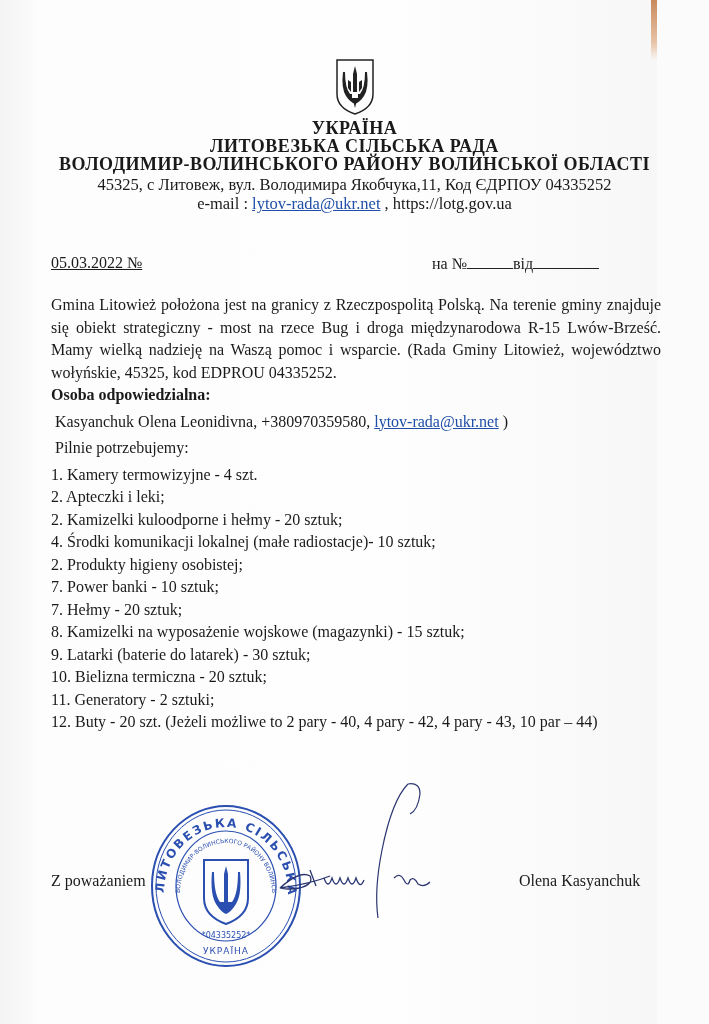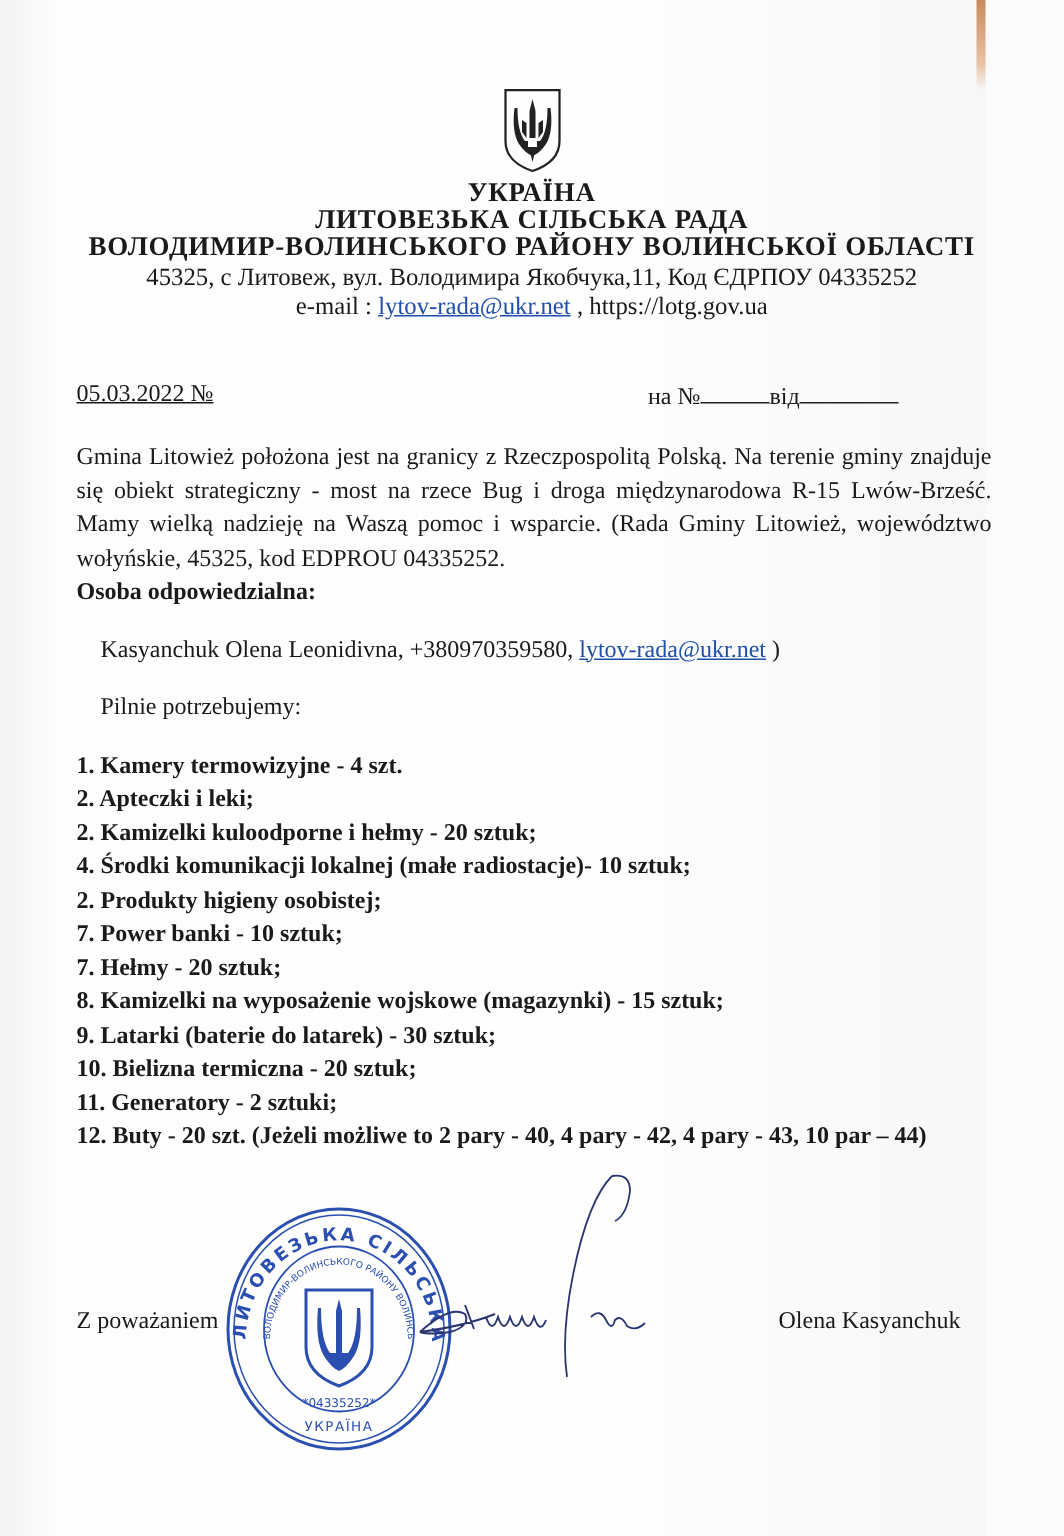--- a/index.html
+++ b/index.html
@@ -36,22 +36,22 @@
   .refline { position: absolute; left: 432px; top: 254px; font-size: 16px; }
   .blank { display: inline-block; border-bottom: 1px solid #222; height: 14px; vertical-align: baseline; }
 
   .body {
     position: absolute; left: 51px; top: 294px; width: 610px;
     font-size: 16px; line-height: 22.5px;
   }
   .para { text-align: justify; margin: 0; }
   .para.indent { text-indent: 46px; }
   .bold-label { font-weight: bold; margin: 0; }
-  .line { margin: 16px; white-space: nowrap; }
-  ol.needs { list-style: none; margin: 0; padding: 0; font-weight: bold; }
+  .line { margin: 4px; white-space: nowrap; }
+  ol.needs { list-style: none; margin: 0; padding: 0; }
   ol.needs li { margin: 0; white-space: nowrap; }
 
   .sign-row { position: absolute; top: 872px; font-size: 16px; }
   .closing { left: 51px; }
   .signer { left: 519px; }
 
   .stamp { position: absolute; left: 146px; top: 798px; width: 160px; height: 170px; }
   .signature { position: absolute; left: 270px; top: 780px; width: 190px; height: 140px; }
 </style>
 </head>

